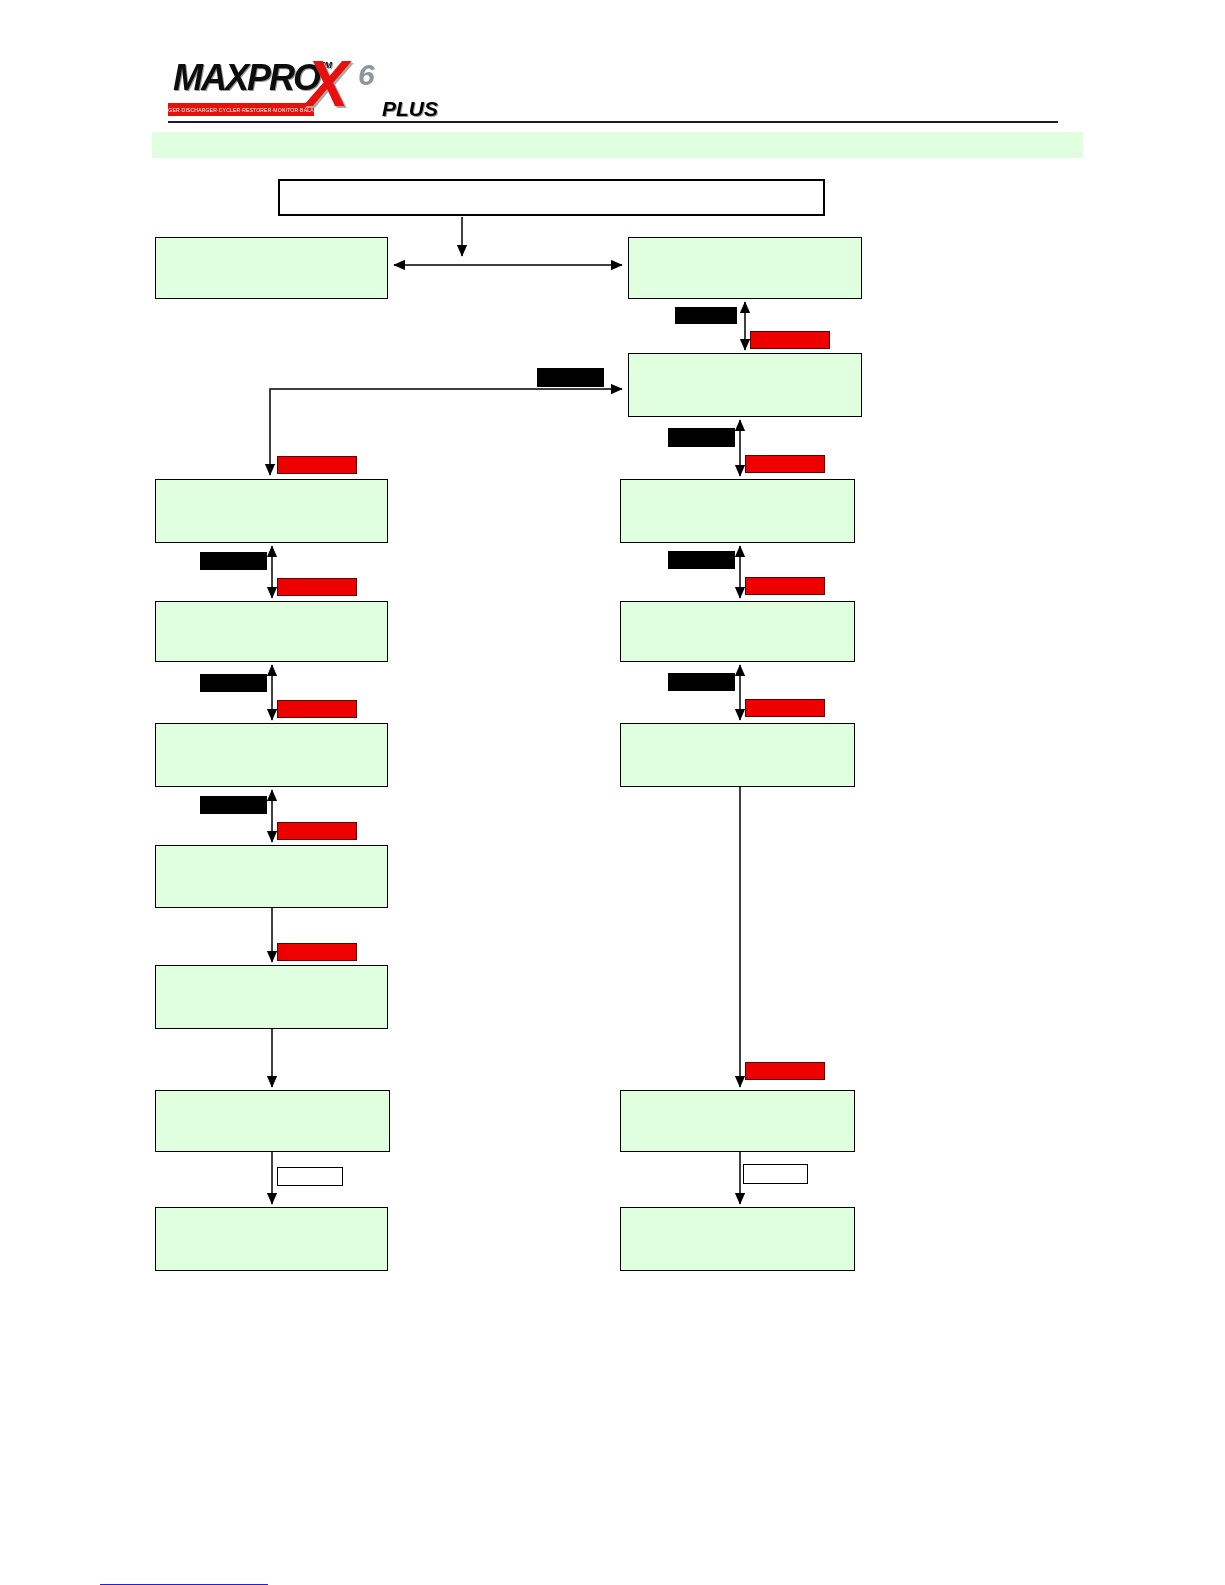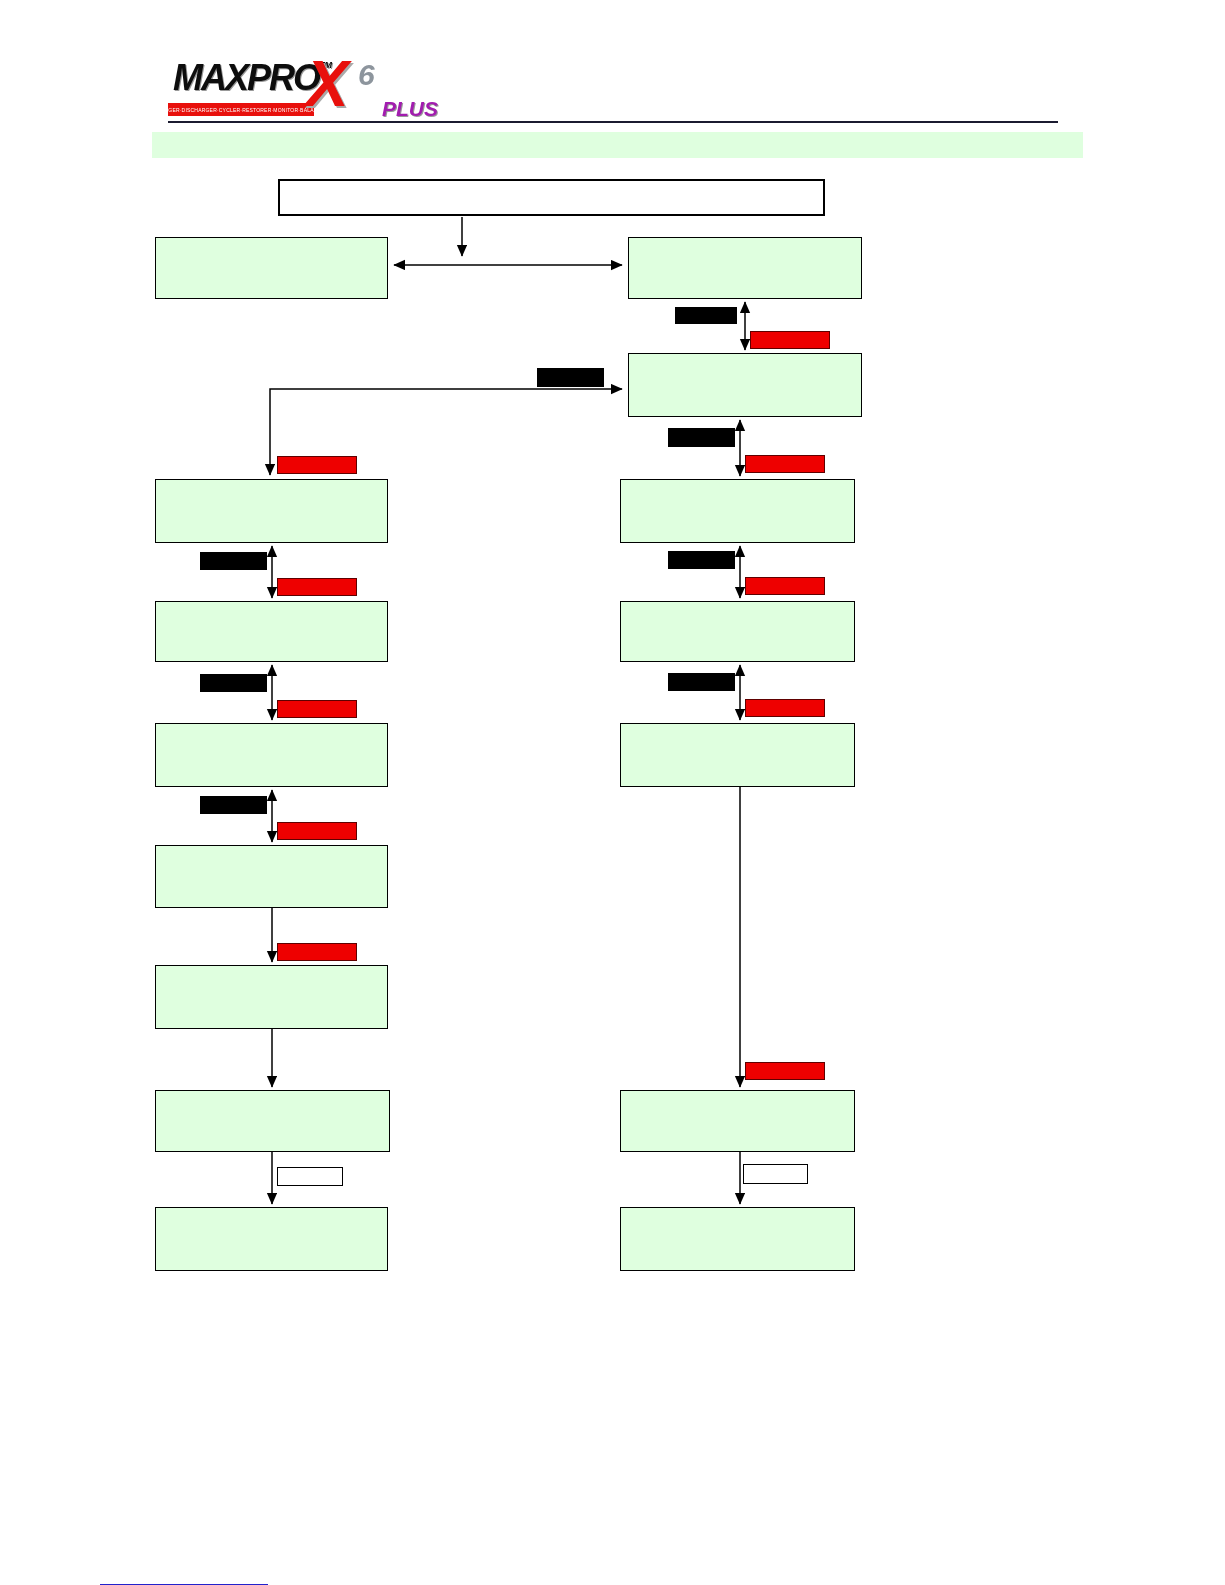--- a/index.html
+++ b/index.html
@@ -44,21 +44,21 @@
 
   <div style="position:absolute;left:168px;top:58px;width:300px;height:66px;">
     <div style="position:absolute;left:5px;top:2px;font-style:italic;font-weight:900;font-size:36px;line-height:1;color:#0d0d0d;letter-spacing:-2px;text-shadow:1px 1px 0 #999;">
       <span>MAXPRO</span><span style="font-size:9px;vertical-align:22px;letter-spacing:0;">TM</span>
     </div>
     <div style="position:absolute;left:0;top:45px;width:146px;height:13px;background:#e8100c;display:flex;align-items:center;justify-content:center;">
       <span style="color:#fff;font-size:5px;white-space:nowrap;letter-spacing:0.2px;">CHARGER·DISCHARGER·CYCLER·RESTORER·MONITOR·BALANCER</span>
     </div>
     <div style="position:absolute;left:138px;top:-6px;font-style:italic;font-weight:900;font-size:64px;line-height:1;color:#e8100c;text-shadow:2px 2px 0 #aaa;">X</div>
     <div style="position:absolute;left:190px;top:2px;font-style:italic;font-weight:700;font-size:30px;line-height:1;color:#8d959d;">6</div>
-    <div style="position:absolute;left:214px;top:40px;font-style:italic;font-weight:900;font-size:21px;line-height:1;color:#a21caf;text-shadow:1px 1px 0 #999;">PLUS</div>
+    <div style="position:absolute;left:214px;top:40px;font-style:italic;font-weight:900;font-size:21px;line-height:1;color:#000000;text-shadow:1px 1px 0 #999;">PLUS</div>
   </div>
 
   <div style="position:absolute;left:168px;top:121px;width:890px;height:2px;background:#1b1b30;"></div>
 
   <div class="titlebar"></div>
 
   <div class="instrbox"></div>
 
   <svg class="connectors" width="1225" height="1585" viewBox="0 0 1225 1585">
     <defs>

